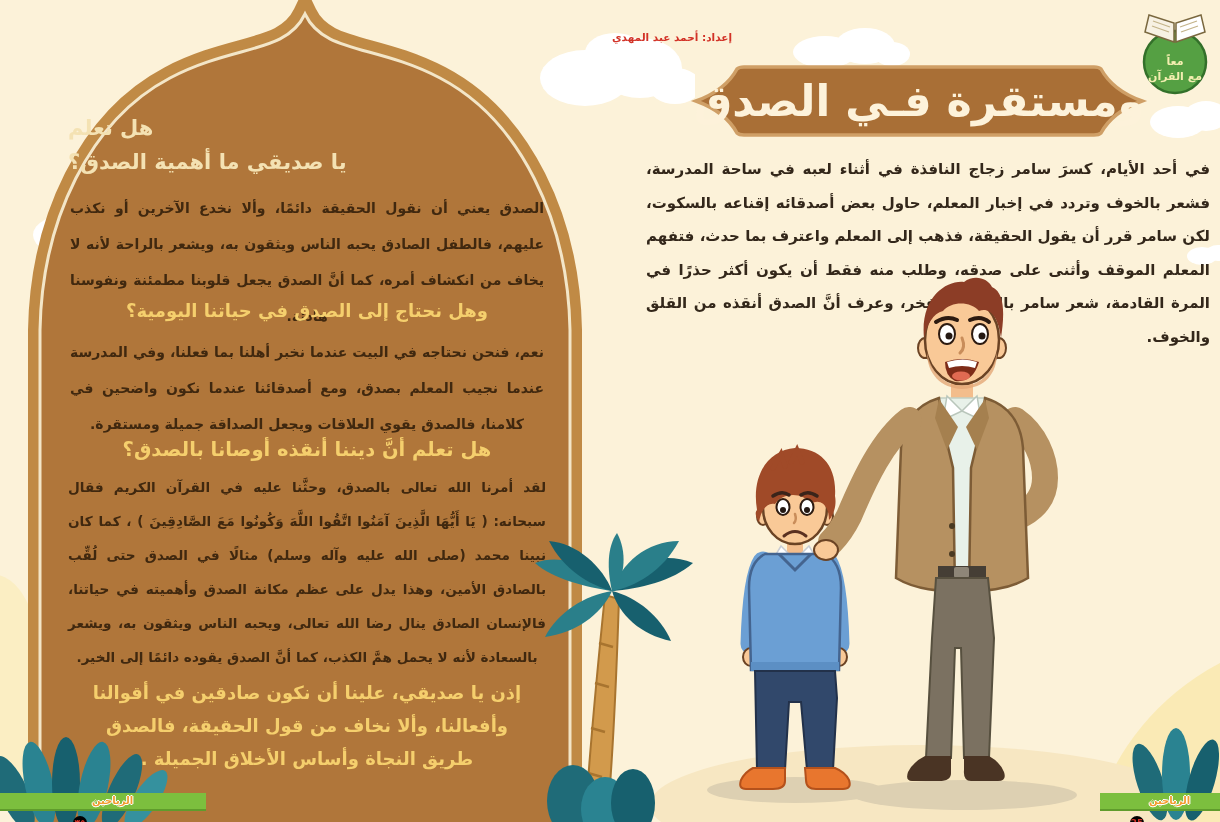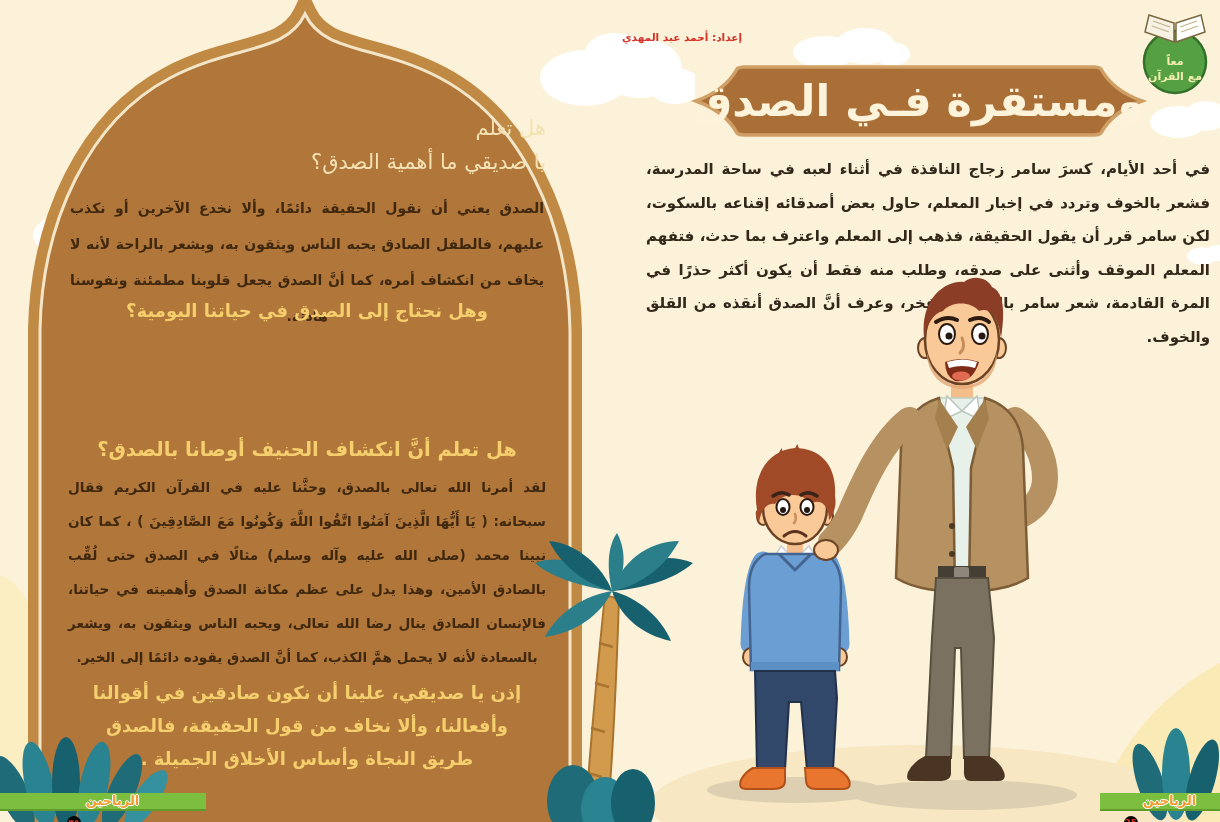--- a/index.html
+++ b/index.html
@@ -1,31 +1,31 @@
 <!DOCTYPE html>
 <html lang="ar"><head>
 <meta charset="utf-8">
 <style>
   html,body{margin:0;padding:0;}
   body{font-family:"DejaVu Sans","Liberation Sans",sans-serif;background:#e8e0cc;}
   #spread{position:relative;width:1220px;height:822px;background:#fcf2d9;overflow:hidden;margin:0 auto;}
   .abs{position:absolute;}
   .rtl{direction:rtl;unicode-bidi:plaintext;}
-  .heading-cream{color:#f4e2b3;font-weight:normal;text-align:right;}
+  .heading-cream{color:#f4e2b3;font-weight:bold;text-align:left;}
   .heading-yellow{color:#f5cf6d;font-weight:bold;text-align:center;}
   .panel-body{color:#40280f;font-weight:bold;text-align:justify;text-align-last:center;}
   .story{color:#33271a;font-weight:bold;text-align:justify;text-align-last:justify;}
   .blob{border-radius:50%;}
   .ribbon{background:#7cbf3e;border-bottom:2px solid #5f9c2c;display:flex;align-items:center;justify-content:center;gap:5px;}
-  .ribbon-script{color:#f29c2f;font-weight:bold;font-size:13px;line-height:14px;
+  .ribbon-script{color:#f29c2f;font-weight:bold;font-size:10px;line-height:14px;
     text-shadow:-1px 0 #fff,1px 0 #fff,0 -1px #fff,0 1px #fff;text-align:center;}
   .page-circle{width:14px;height:14px;border-radius:50%;background:#000000;color:#d23227;
     font-size:9px;font-weight:bold;display:flex;align-items:center;justify-content:center;line-height:14px;margin-top:44px;}
   .banner-title{color:#fdf2da;font-weight:bold;font-size:43px;text-align:center;}
-  .credit{color:#d23227;font-weight:bold;font-size:10.5px;text-align:right;}
+  .credit{color:#d23227;font-weight:bold;font-size:10.5px;text-align:left;}
 </style>
 </head>
 <body>
 
 <div id="spread">
 
   <div class="abs blob" style="left:-55px;top:575px;width:100px;height:230px;background:#fbeec3;"></div>
   <div class="abs blob" style="left:1085px;top:635px;width:500px;height:500px;background:#faeab5;"></div>
   <div class="abs blob" style="left:650px;top:745px;width:540px;height:120px;background:#f7e7c2;"></div>
 
@@ -67,21 +67,22 @@
 
   <svg class="abs" style="left:0;top:0" width="610" height="822" viewBox="0 0 610 822">
     <path d="M 40,870 L 40,330 C 42,220 90,120 170,78 C 235,44 286,54 305,14 C 324,54 375,44 440,78 C 520,120 568,220 570,330 L 570,870 Z" fill="#b0763a" stroke="#c08a45" stroke-width="24"></path>
     <path d="M 40,870 L 40,330 C 42,220 90,120 170,78 C 235,44 286,54 305,14 C 324,54 375,44 440,78 C 520,120 568,220 570,330 L 570,870 Z" fill="#b0763a" stroke="#f3e6c8" stroke-width="3"></path>
   </svg>
 
   <div class="abs rtl heading-cream" style="left:68px;top:116px;width:478px;font-size:21px;">هل تعلم</div>
   <div class="abs rtl heading-cream" style="left:68px;top:150px;width:478px;font-size:21px;">يا صديقي ما أهمية الصدق؟</div>
   <div class="abs rtl panel-body" style="left:70px;top:190px;width:474px;font-size:14px;line-height:36px;">الصدق يعني أن نقول الحقيقة دائمًا، وألا نخدع الآخرين أو نكذب عليهم، فالطفل الصادق يحبه الناس ويثقون به، ويشعر بالراحة لأنه لا يخاف من انكشاف أمره، كما أنَّ الصدق يجعل قلوبنا مطمئنة ونفوسنا هادئة.</div>
   <div class="abs rtl heading-yellow" style="left:68px;top:300px;width:478px;font-size:18px;">وهل نحتاج إلى الصدق في حياتنا اليومية؟</div>
-  <div class="abs rtl heading-yellow" style="left:68px;top:438px;width:478px;font-size:19.5px;">هل تعلم أنَّ انكشاف الحنيف أوصانا بالصدق؟</div>
+  <div class="abs rtl panel-body" style="left:70px;top:334px;width:474px;font-size:14px;line-height:36px;">نعم، فنحن نحتاجه في البيت عندما نخبر أهلنا بما فعلنا، وفي المدرسة عندما نجيب المعلم بصدق، ومع أصدقائنا عندما نكون واضحين في كلامنا، فالصدق يقوي العلاقات ويجعل الصداقة جميلة ومستقرة.</div>
+  <div class="abs rtl heading-yellow" style="left:68px;top:438px;width:478px;font-size:19.5px;">هل تعلم أنَّ ديننا أنقذه أوصانا بالصدق؟</div>
   <div class="abs rtl panel-body" style="left:68px;top:470px;width:478px;font-size:13.6px;line-height:34px;">لقد أمرنا الله تعالى بالصدق، وحثَّنا عليه في القرآن الكريم فقال سبحانه: ( يَا أَيُّهَا الَّذِينَ آمَنُوا اتَّقُوا اللَّهَ وَكُونُوا مَعَ الصَّادِقِينَ ) ، كما كان نبينا محمد (صلى الله عليه وآله وسلم) مثالًا في الصدق حتى لُقِّب بالصادق الأمين، وهذا يدل على عظم مكانة الصدق وأهميته في حياتنا، فالإنسان الصادق ينال رضا الله تعالى، ويحبه الناس ويثقون به، ويشعر بالسعادة لأنه لا يحمل همَّ الكذب، كما أنَّ الصدق يقوده دائمًا إلى الخير.</div>
   <div class="abs rtl heading-yellow" style="left:86px;top:676px;width:442px;font-size:18px;line-height:33px;">إذن يا صديقي، علينا أن نكون صادقين في أقوالنا وأفعالنا، وألا نخاف من قول الحقيقة، فالصدق طريق النجاة وأساس الأخلاق الجميلة .</div>
 
   <div class="abs rtl credit" style="left:612px;top:31px;width:130px;">إعداد: أحمد عبد المهدي</div>
 
   <svg class="abs" style="left:688px;top:58px" width="462" height="86" viewBox="0 0 462 86">
     <path d="M 8,43 C 30,35 42,24 49,11 Q 51,9 56,9 L 406,9 Q 411,9 413,11 C 420,24 432,35 454,43 C 432,51 420,62 413,75 Q 411,77 406,77 L 56,77 Q 51,77 49,75 C 42,62 30,51 8,43 Z" fill="#a96f36" stroke="#cf9f66" stroke-width="3.5"></path>
   </svg>
   <div class="abs rtl banner-title" style="left:688px;top:68px;width:462px;height:70px;line-height:66px;">ومستقرة فـي الصدق</div>
 

